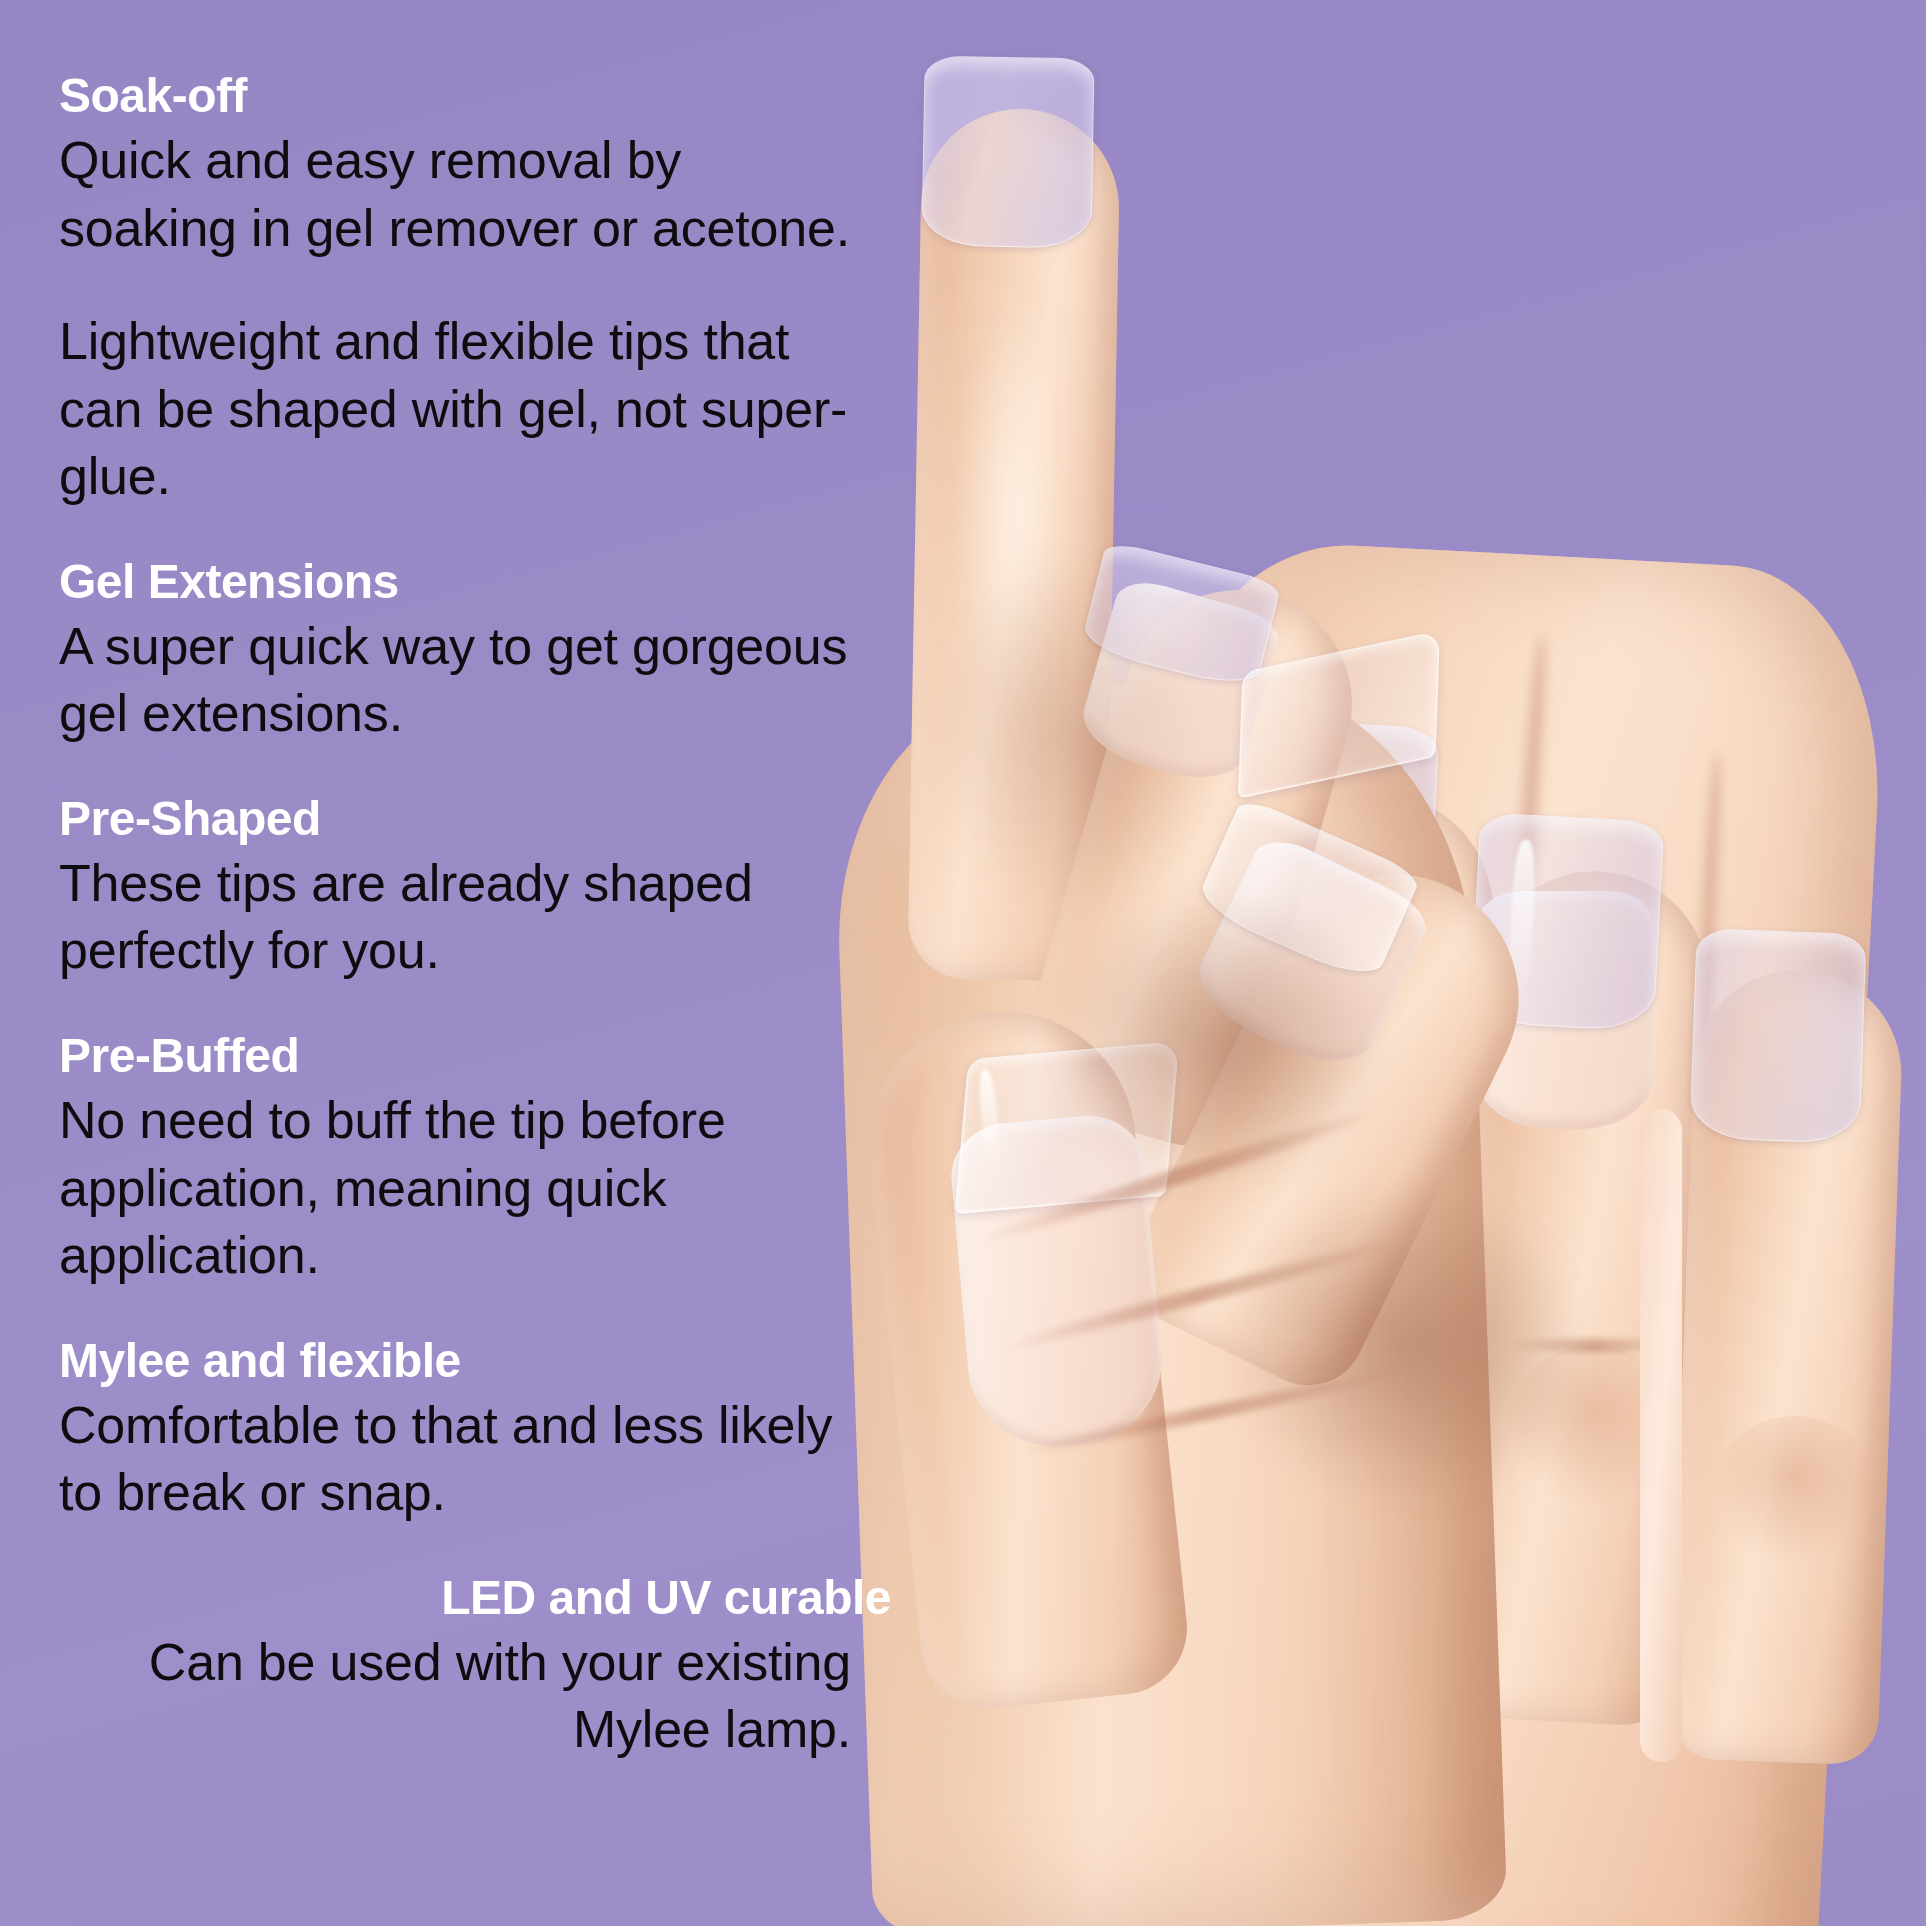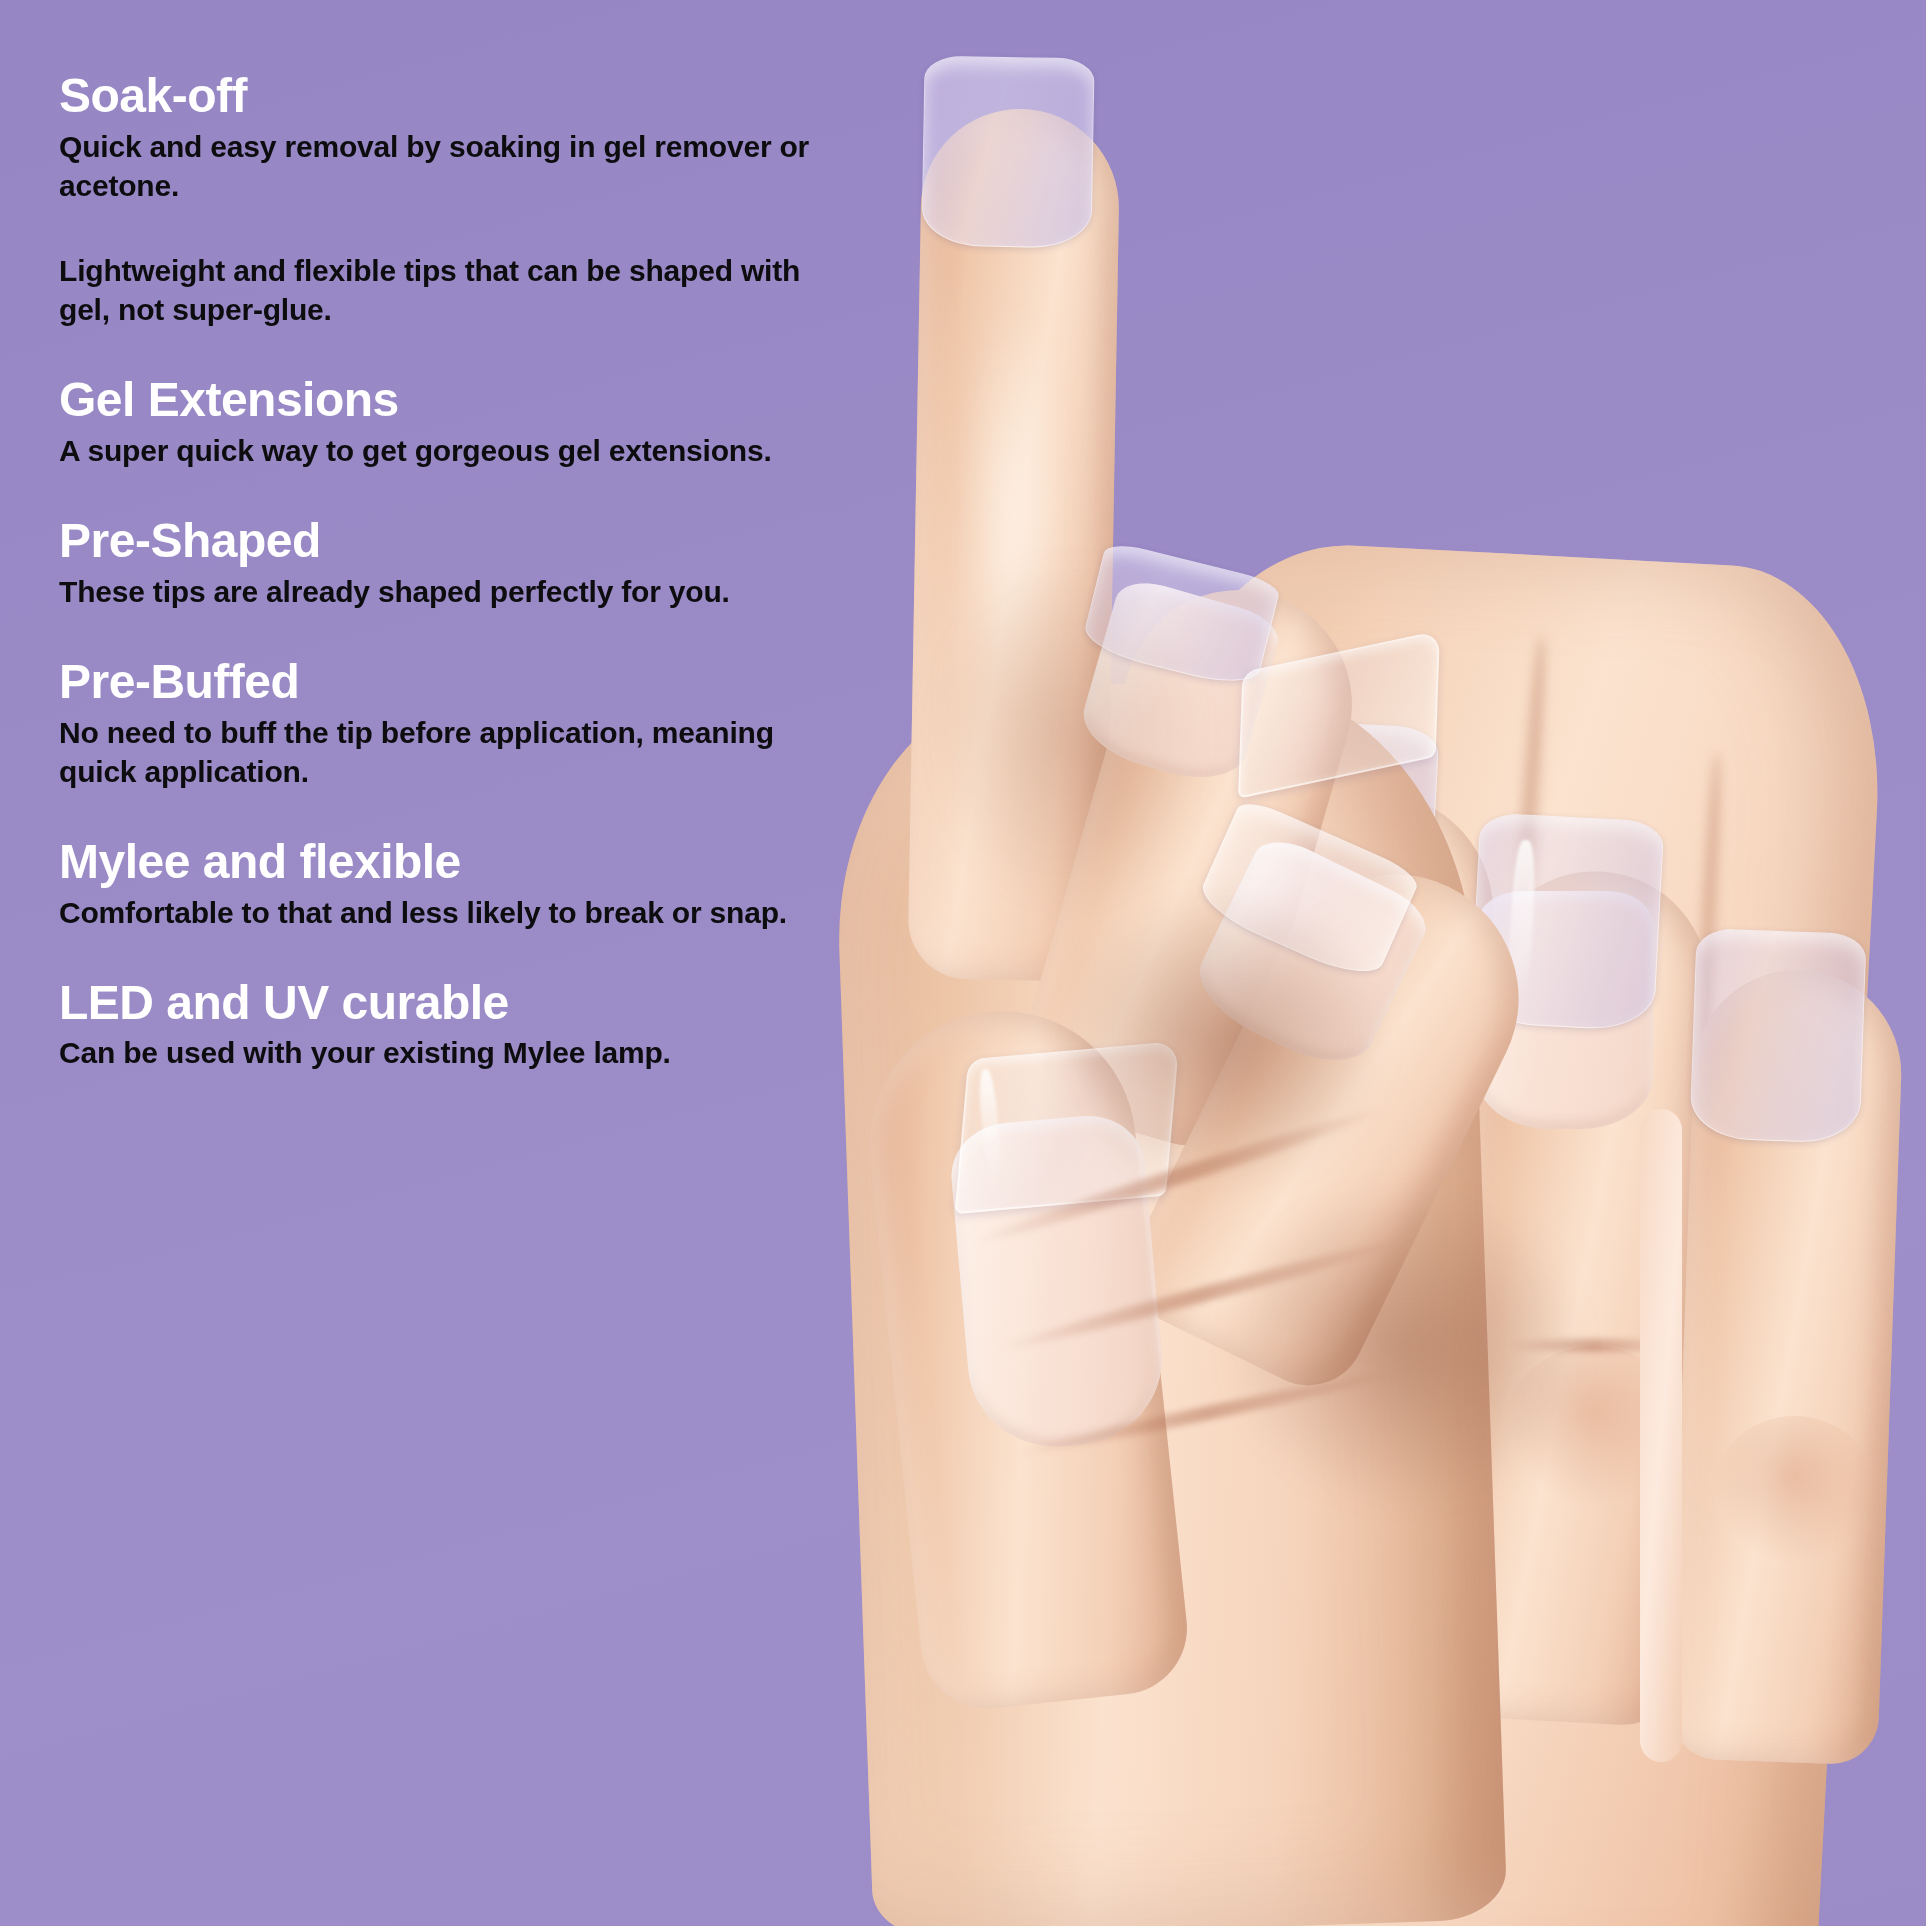--- a/index.html
+++ b/index.html
@@ -18,35 +18,35 @@
 
   
   #copy{
     position:absolute;left:0;top:0;
     width:891px;height:1927px;
     padding:71px 0 0 59px;
     box-sizing:border-box;
     z-index:40;
   }
   .feature{ margin:0 0 46px 0; }
-  .feature:last-child{margin-bottom:12px;}
+  .feature:last-child{margin-bottom:12px;text-align:right;}
   .f-title{
     color:#ffffff;
     font-size:48px;
     line-height:1.04;
     font-weight:700;
     letter-spacing:-0.5px;
     margin:0 0 6px 0;
     white-space:nowrap;
   }
   .f-desc{
     color:#0d0d10;
-    font-size:30px;
+    font-size:52px;
     line-height:1.30;
-    font-weight:700;
+    font-weight:400;
     letter-spacing:-0.2px;
     margin:0;
     max-width:792px;
   }
 
   
   #photo{
     position:absolute;
     left:812px;top:0;
     width:1115px;height:1927px;

